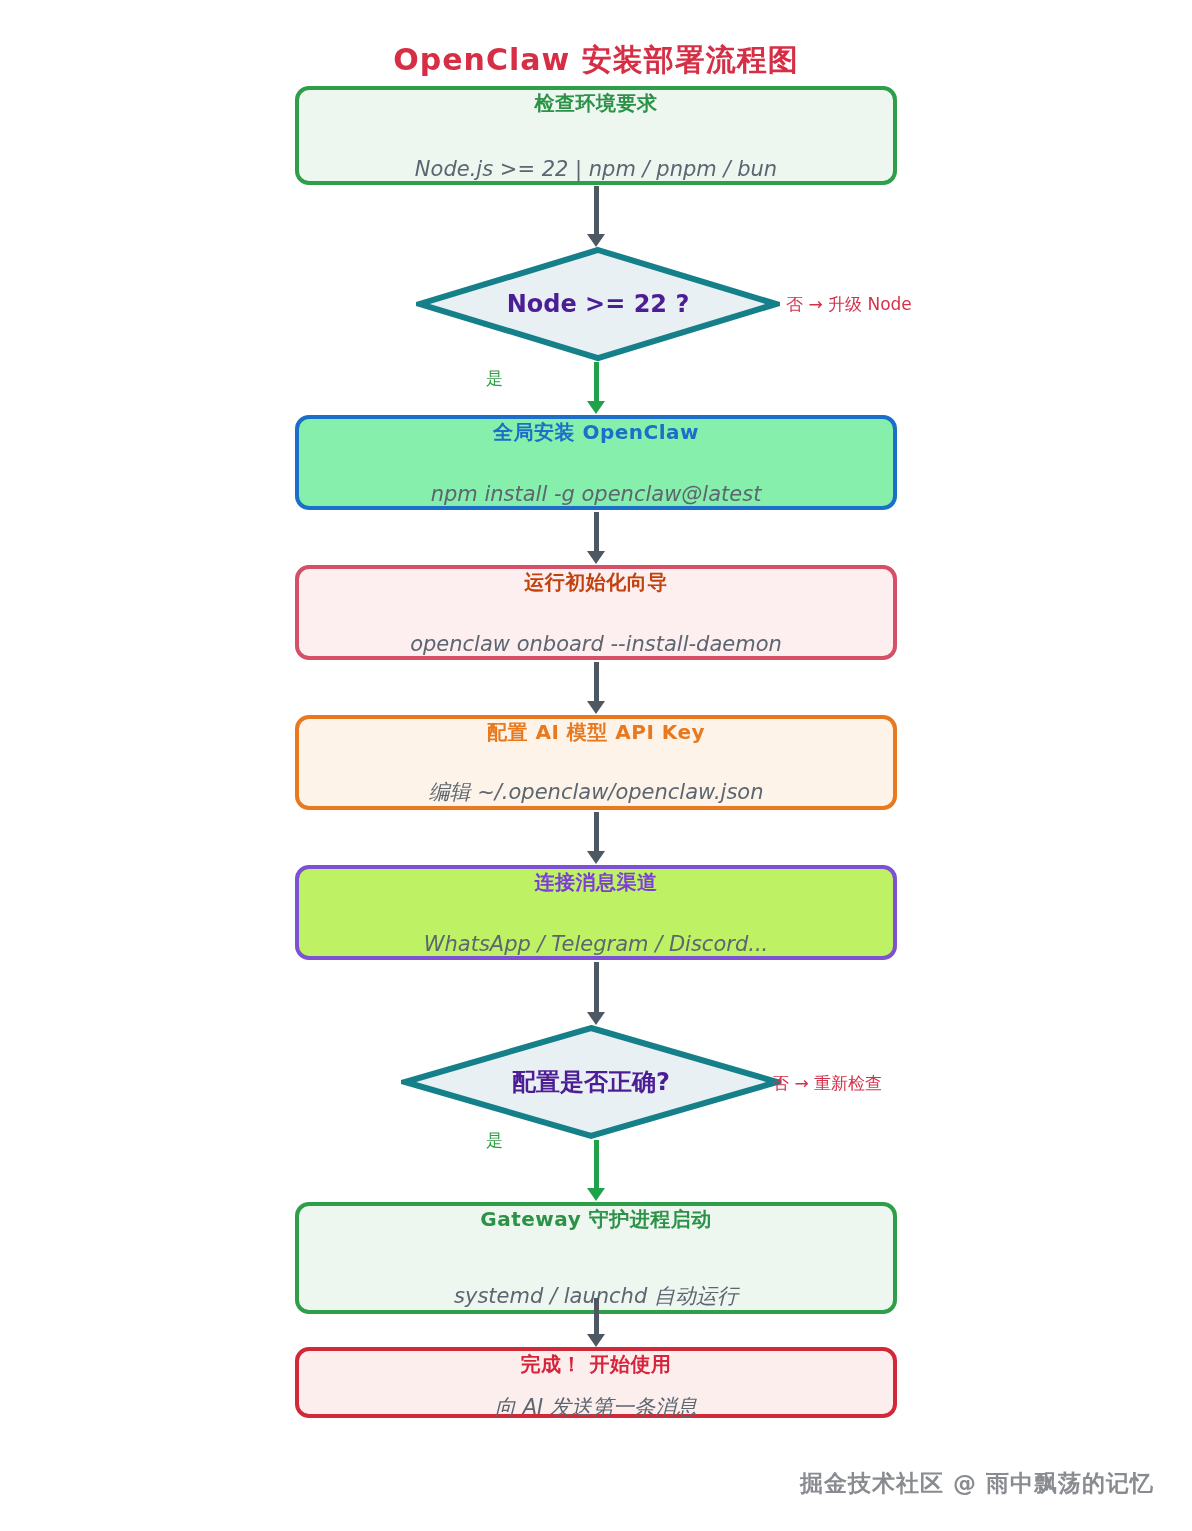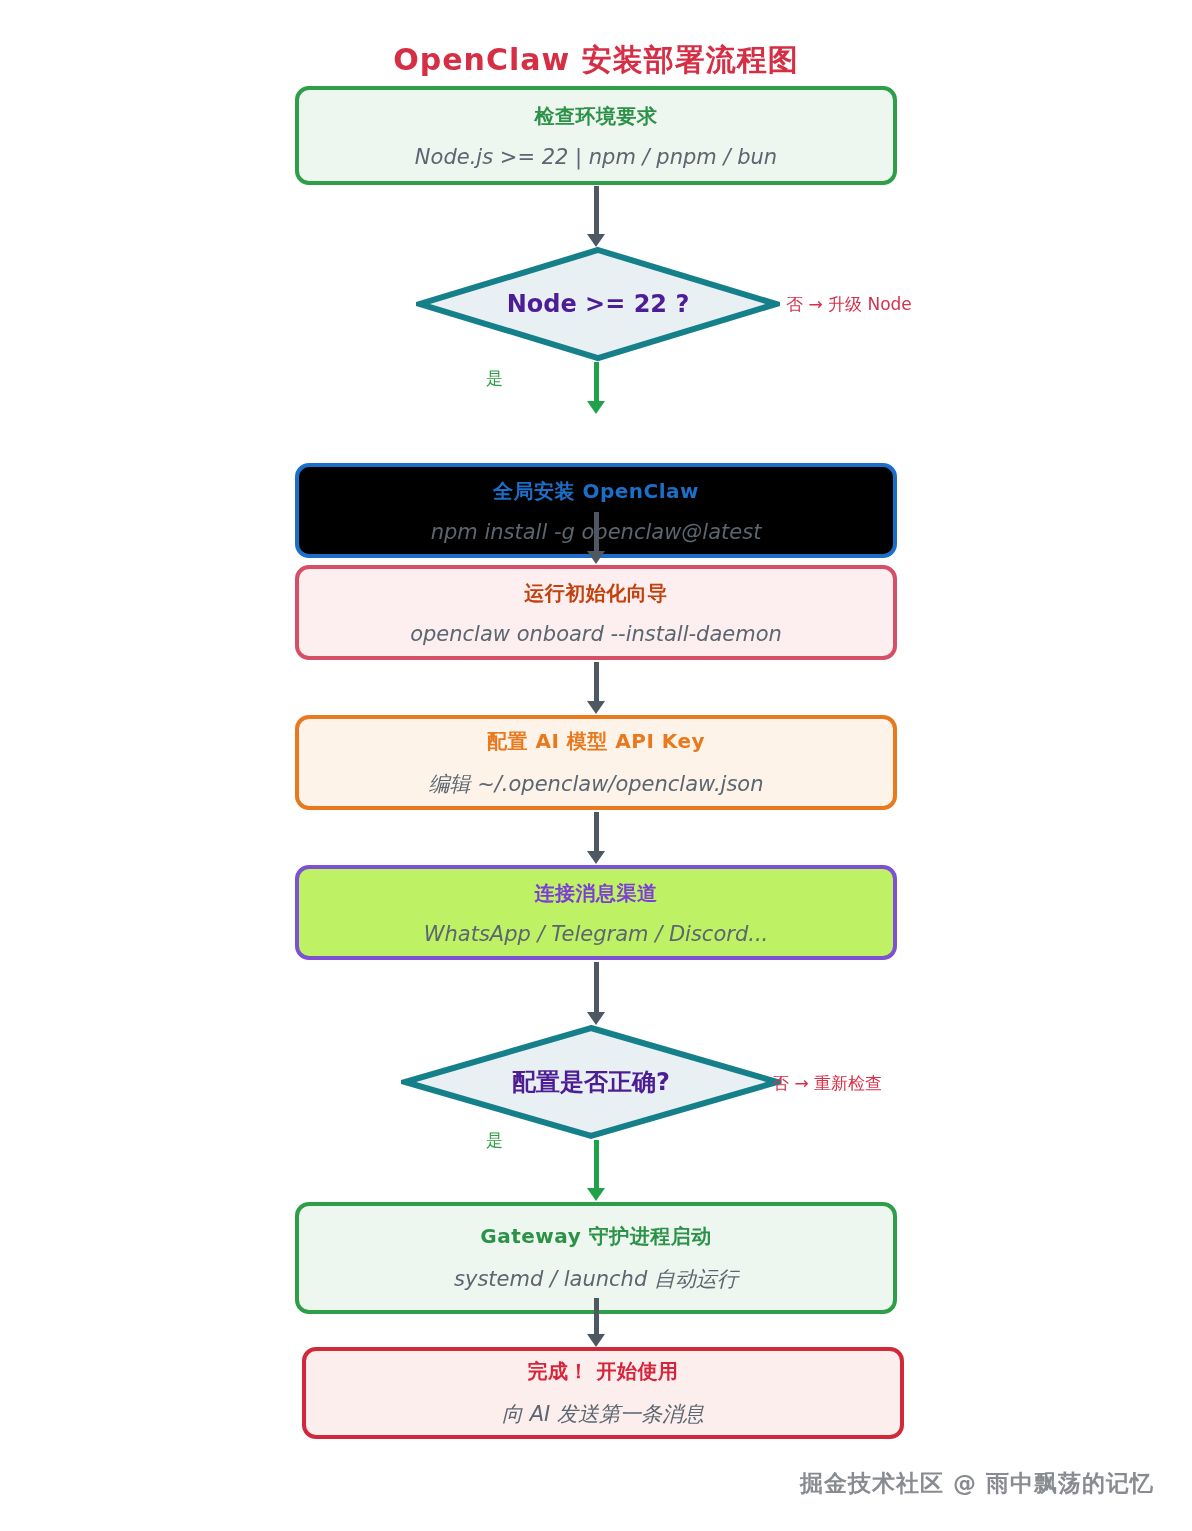--- a/index.html
+++ b/index.html
@@ -8,26 +8,26 @@
     font-family:"DejaVu Sans","Liberation Sans",sans-serif;overflow:hidden;
   }
   .page-title{
     position:absolute;top:40px;left:0;width:100%;text-align:center;
     font-size:30px;font-weight:bold;color:#d62f45;letter-spacing:1px;
   }
   
   .node{
     position:absolute;left:295px;width:602px;box-sizing:border-box;
     border:4px solid;border-radius:14px;
-    display:flex;flex-direction:column;align-items:center;justify-content:center;gap:15px;
+    display:flex;flex-direction:column;align-items:center;justify-content:space-between;gap:15px;
   }
   .node .t{font-size:20px;font-weight:bold;letter-spacing:0.5px;}
   .node .s{font-size:21px;color:#5c6670;font-style:italic;}
   .n-green {border-color:#2f9e48;background:#edf6ef;}  .n-green  .t{color:#2c9247;}
-  .n-blue  {border-color:#1b6fc8;background:#000000;margin-top:48px;}  .n-blue   .t{color:#1b6fc8;}
+  .n-blue  {border-color:#1b6fc8;background:#86efac;}  .n-blue   .t{color:#1b6fc8;}
   .n-red   {border-color:#d54f66;background:#fdeef0;}  .n-red    .t{color:#c2410c;}
   .n-orange{border-color:#e8791e;background:#fdf3e9;}  .n-orange .t{color:#e8791e;}
   .n-purple{border-color:#7e51d2;background:#bef264;}  .n-purple .t{color:#7c3fd6;}
   .n-red2  {border-color:#d2293a;background:#fdeeee;}  .n-red2   .t{color:#d7243a;}
   
   .varrow{position:absolute;left:594px;width:5px;background:#4d5863;}
   .varrow.green{background:#1fa24a;}
   .ahead{position:absolute;left:587px;width:0;height:0;
     border-left:9px solid transparent;border-right:9px solid transparent;
     border-top:13px solid #4d5863;}
@@ -114,20 +114,20 @@
   <div class="ahead green" style="top:1188px;"></div>
 
   <div class="node n-green" style="top:1202px;height:112px;">
     <div class="t">Gateway 守护进程启动</div>
     <div class="s">systemd / launchd 自动运行</div>
   </div>
 
   <div class="varrow" style="top:1298px;height:37px;"></div>
   <div class="ahead" style="top:1334px;"></div>
 
-  <div class="node n-red2" style="top:1347px;height:92px;margin-left:7px;">
+  <div class="node n-red2" style="top:1347px;height:71px;">
     <div class="t">完成！ 开始使用</div>
     <div class="s">向 AI 发送第一条消息</div>
   </div>
 
   <div class="watermark">掘金技术社区 @ 雨中飘荡的记忆</div>
 
 </div>
 
 </body></html>

